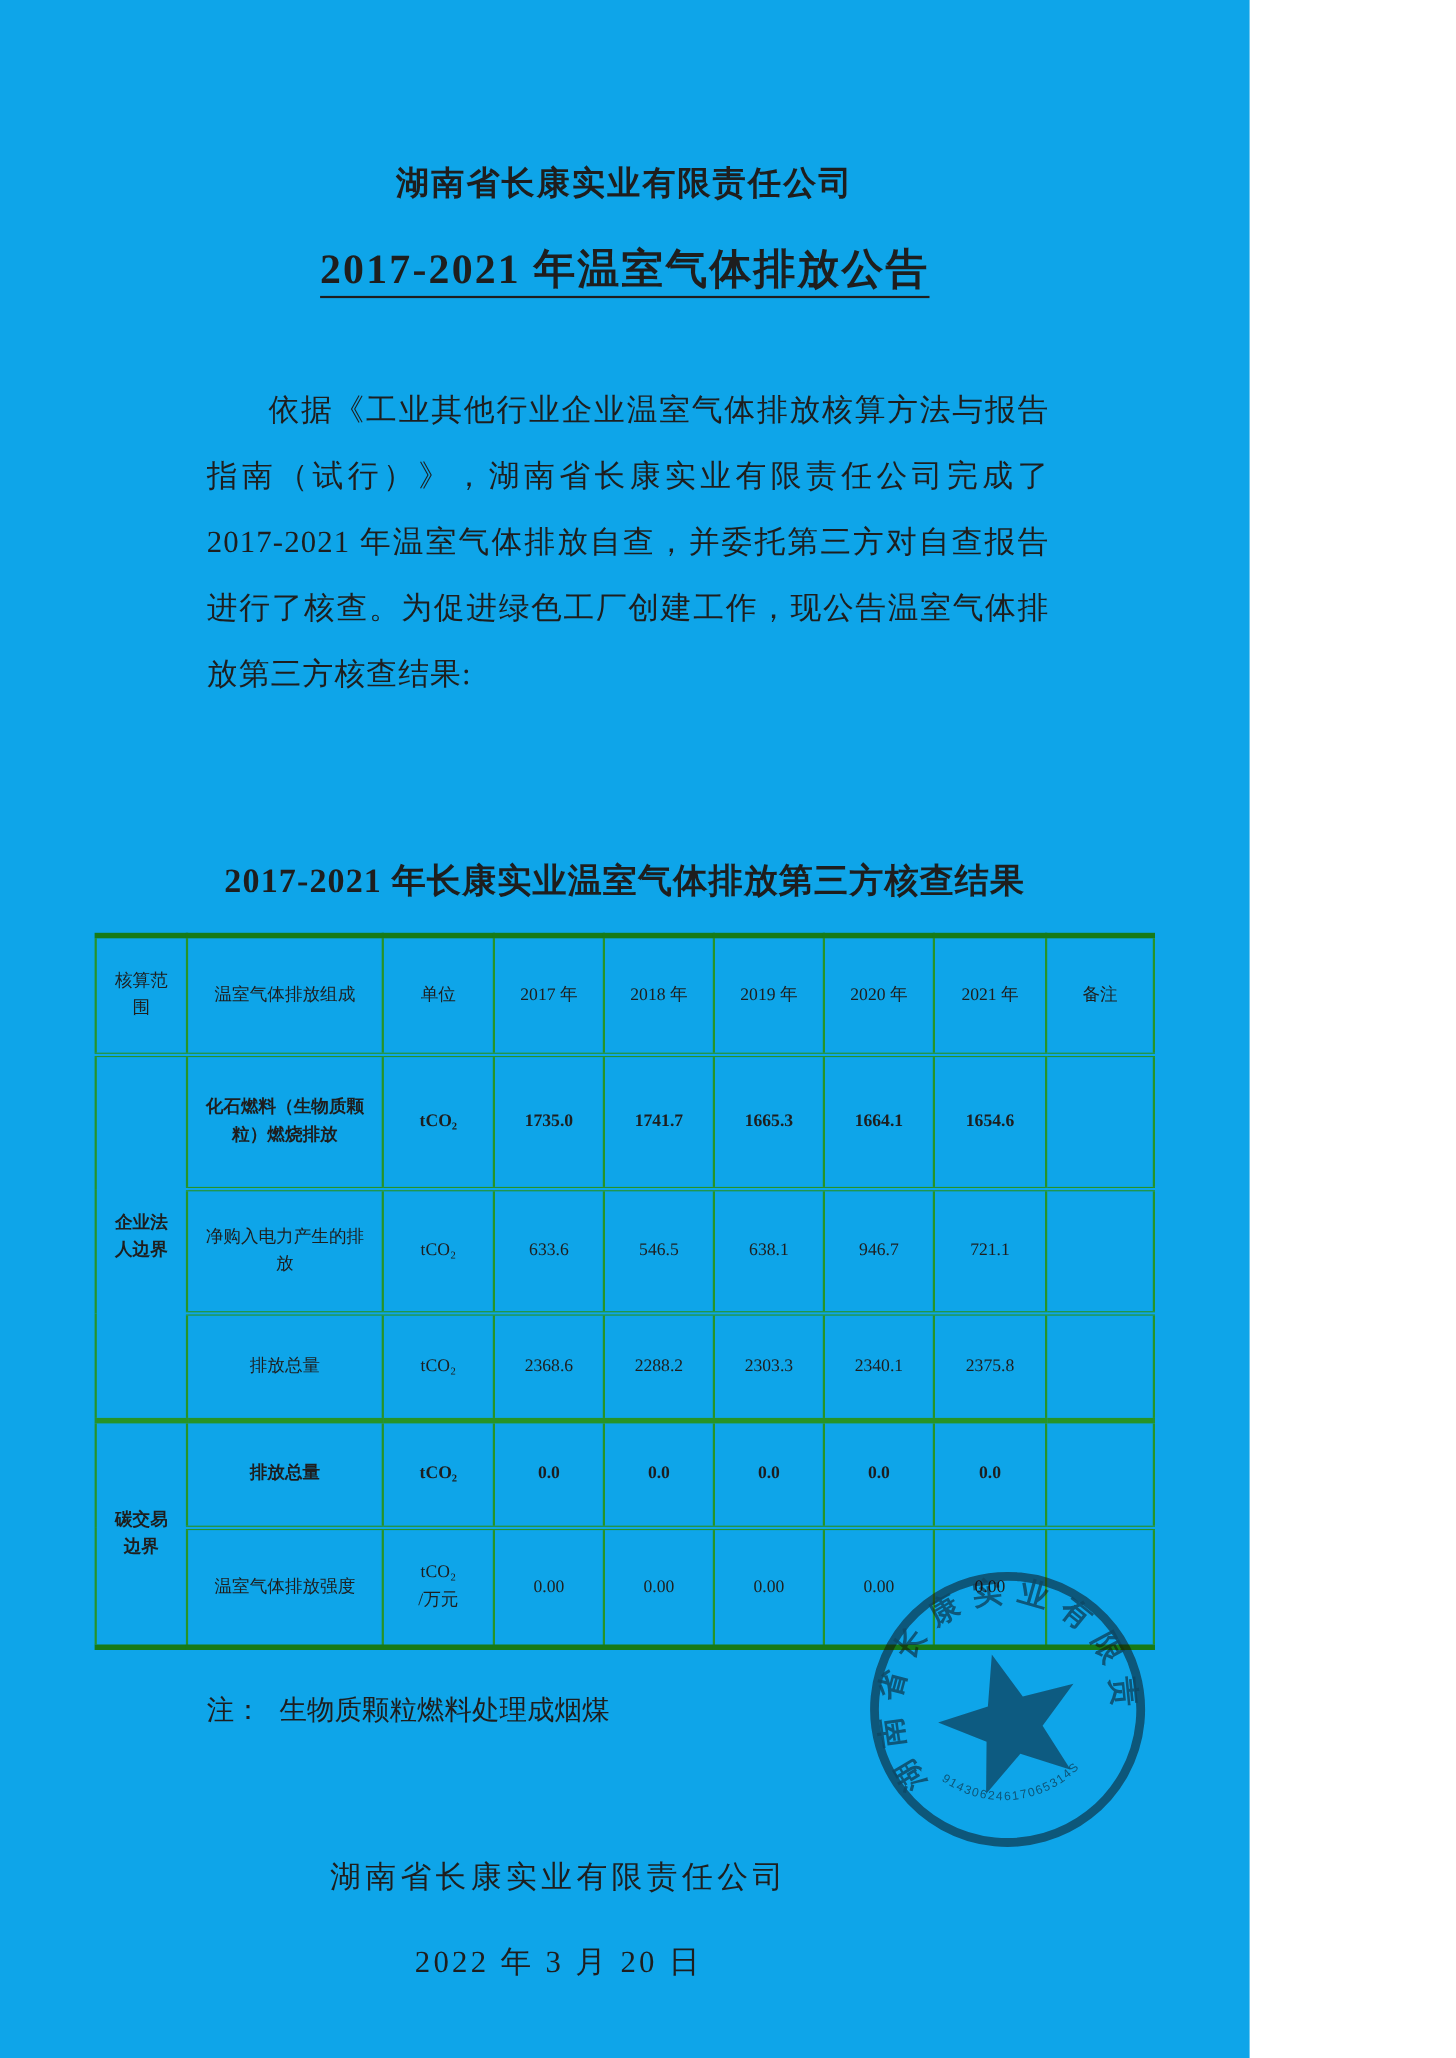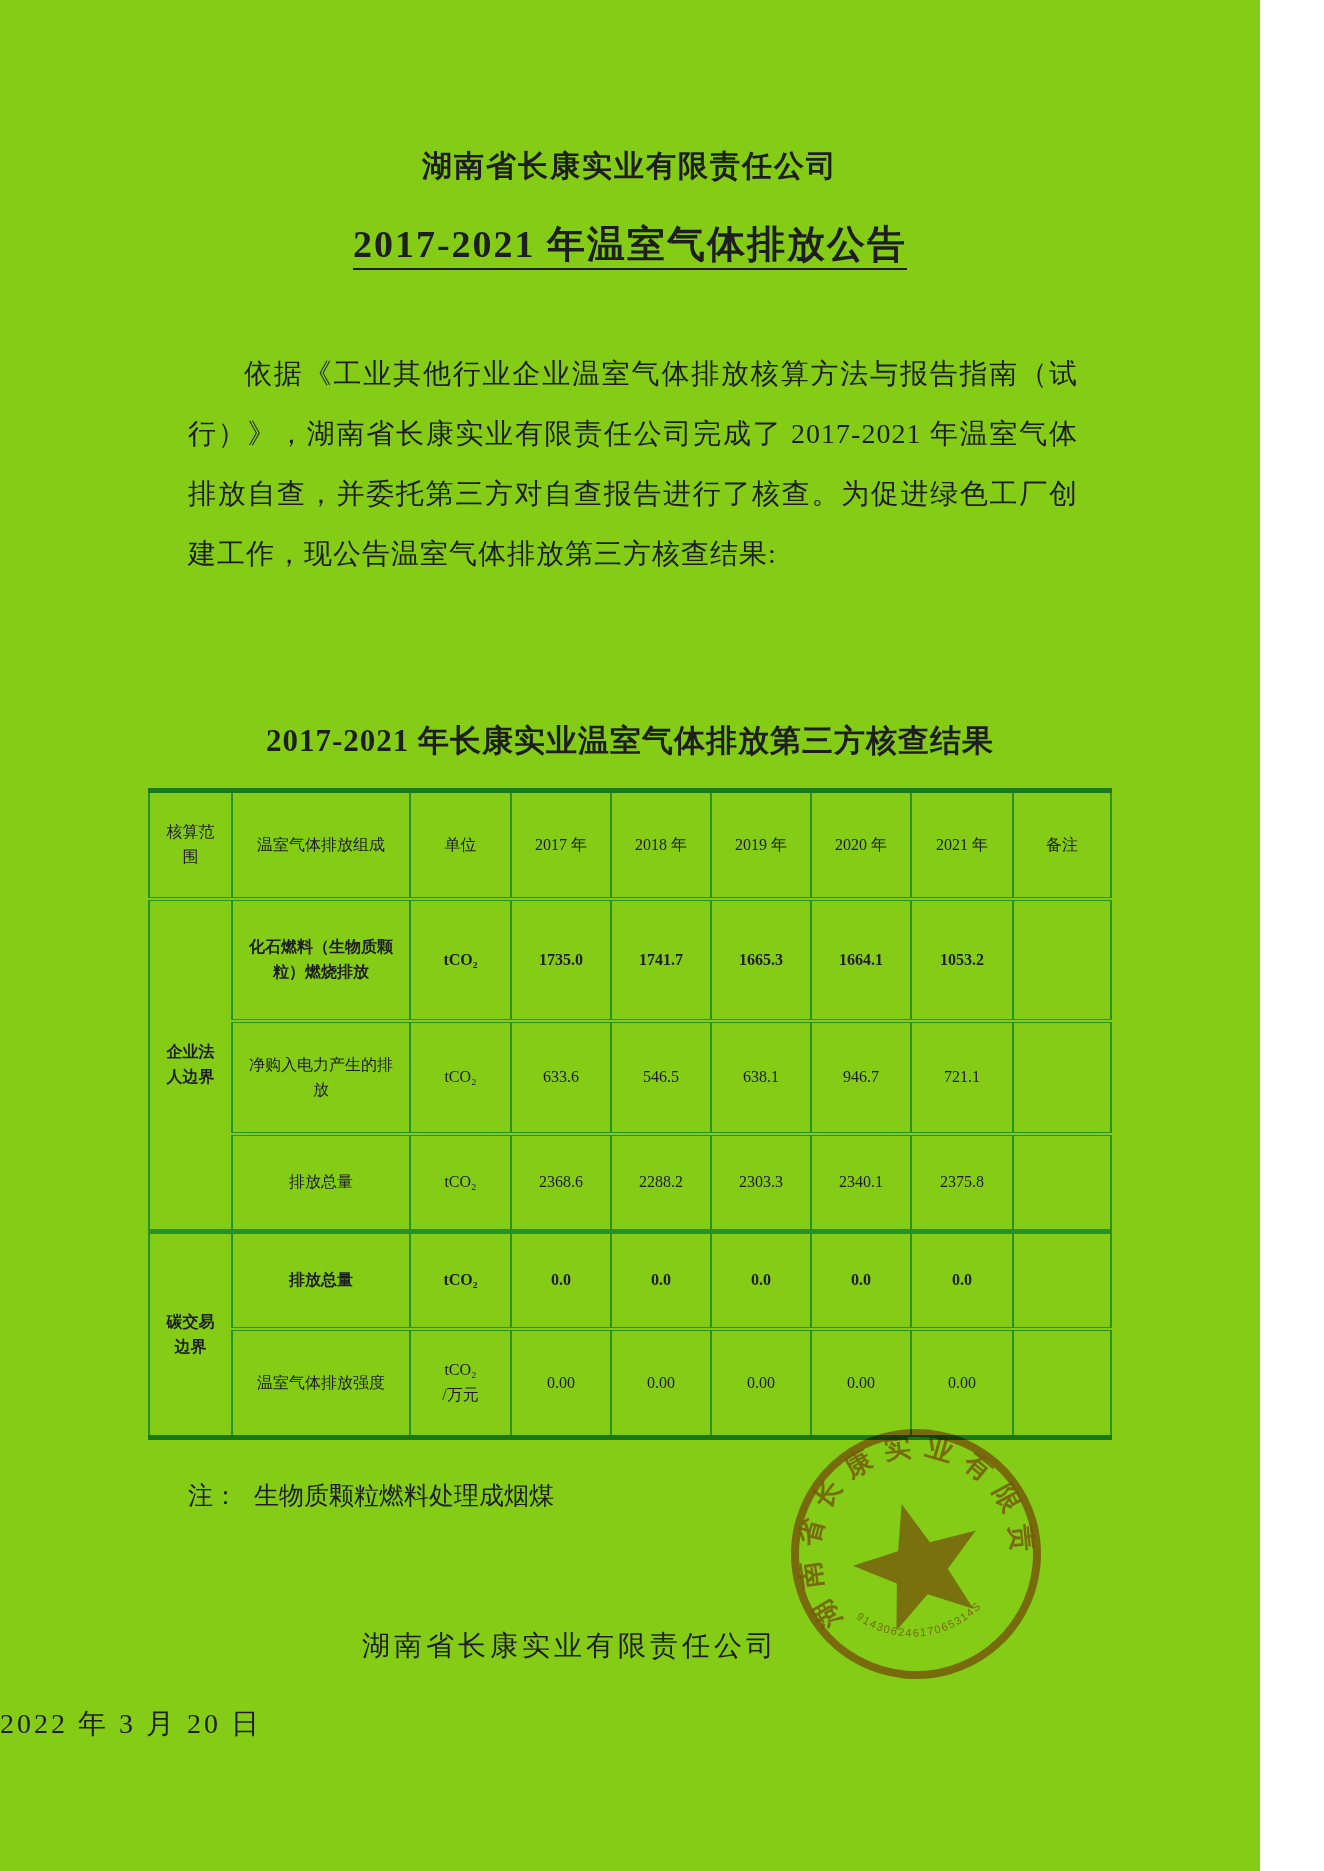--- a/index.html
+++ b/index.html
@@ -4,22 +4,22 @@
 <style>
   :root{
     --green:#279327;
     --green-dark:#177a17;
     --ink:#1e1e1e;
     --seal:#dd5c5c;
   }
   html,body{margin:0;padding:0;background:#ffffff;}
   .page{
     position:relative;
-    width:1260px;height:1871px;
-    background:#84cc16;
+    width:1136px;height:1871px;
+    background:#0ea5e9;
     font-family:"Liberation Serif","DejaVu Serif",serif;
     color:var(--ink);
     overflow:hidden;
   }
   .title1{
     padding-top:146px;
     text-align:center;
     font-size:30px;font-weight:bold;letter-spacing:2px;
   }
   .title2{
@@ -79,20 +79,21 @@
   .note-row{display:flex;margin-bottom:28px;}
   .note-label{width:66px;flex:0 0 66px;}
   .sign-company{
     margin-top:86px;
     text-align:center;
     font-size:28px;letter-spacing:4px;
     margin-right:120px;
   }
   .sign-date{
     margin-top:40px;
+    text-align:center;
     font-size:28px;letter-spacing:3px;
     margin-right:120px;
   }
   .seal{
     position:absolute;
     left:786px;top:1424px;
     width:260px;height:260px;
     mix-blend-mode:multiply;
     opacity:0.88;
   }
@@ -136,21 +137,21 @@
       <th>备注</th>
     </tr>
     <tr class="r1">
       <td class="scope" rowspan="3">企业法人边界</td>
       <td class="wrapcell">化石燃料（生物质颗粒）燃烧排放</td>
       <td>tCO₂</td>
       <td>1735.0</td>
       <td>1741.7</td>
       <td>1665.3</td>
       <td>1664.1</td>
-      <td>1053.2</td>
+      <td>1654.6</td>
       <td></td>
     </tr>
     <tr class="r2">
       <td class="wrapcell">净购入电力产生的排放</td>
       <td>tCO₂</td>
       <td>633.6</td>
       <td>546.5</td>
       <td>638.1</td>
       <td>946.7</td>
       <td>721.1</td>

